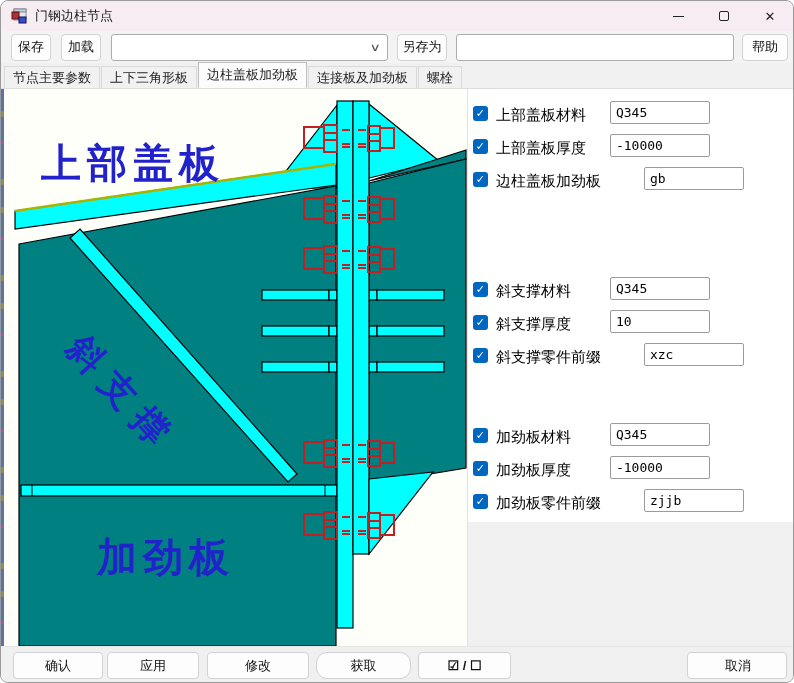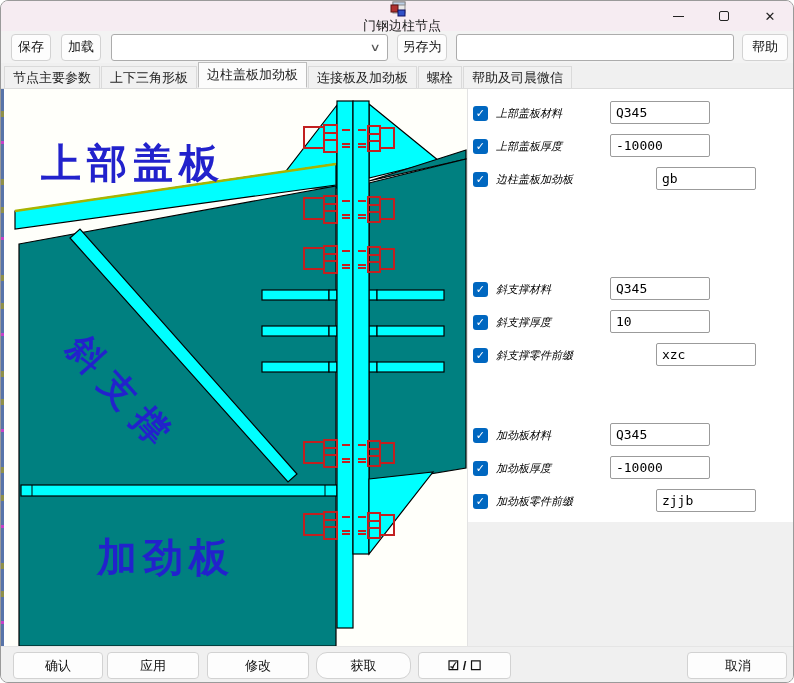--- a/index.html
+++ b/index.html
@@ -6,21 +6,21 @@
   *{box-sizing:border-box;}
   body{font-family:"Liberation Sans","DejaVu Sans",sans-serif;}
   .window{
     position:relative;width:794px;height:683px;
     border:1px solid #9a9a9a;border-radius:8px;overflow:hidden;
     background:#f0f0f0;
   }
   
   .titlebar{
     height:30px;background:#f6ecf2;display:flex;align-items:center;
-    padding-left:10px;position:relative;flex-direction:column;
+    padding-left:10px;position:relative;
   }
   .app-icon{width:16px;height:16px;margin-right:8px;flex:0 0 auto;}
   .title-text{font-size:13px;color:#1a1a1a;}
   .win-controls{position:absolute;right:0;top:0;height:30px;display:flex;}
   .win-btn{width:46px;height:30px;display:flex;align-items:center;justify-content:center;
     font-size:13px;color:#222;cursor:default;}
   .max-box{width:10px;height:10px;border:1px solid #222;border-radius:2px;display:inline-block;}
   .min-line{width:11px;height:0;border-top:1px solid #222;display:inline-block;}
   
   .toolbar{height:32px;background:#f3f3f3;display:flex;align-items:center;}
@@ -70,25 +70,25 @@
   .teal{fill:#008080;stroke:#000;stroke-width:1.2;}
   .cyan{fill:#00ffff;stroke:#000;stroke-width:1.2;}
   .bolt{fill:none;stroke:#c22020;stroke-width:2;}
   .dlab{font-family:"DejaVu Serif","Liberation Serif",serif;font-weight:bold;fill:#2222cc;}
   
   .form-group{position:absolute;left:0;width:328px;}
   .form-row{position:absolute;left:0;height:24px;width:328px;}
   .checkbox{position:absolute;left:5px;top:3px;width:15px;height:15px;background:#0067c0;
     border-radius:3px;display:flex;align-items:center;justify-content:center;}
   .checkmark{color:#fff;font-size:11px;line-height:1;}
-  .row-label{position:absolute;left:28px;top:3px;font-size:11px;color:#000;white-space:nowrap;font-style:italic;}
+  .row-label{position:absolute;left:28px;top:3px;font-size:15px;color:#000;white-space:nowrap;}
   .row-input{position:absolute;left:142px;top:-2px;width:100px;height:23px;background:#fff;
     border:1px solid #9b9b9b;border-radius:2px;font-family:"DejaVu Sans Mono",monospace;
     font-size:13px;padding:0 5px;color:#000;}
-  .row-input.indent{left:176px;margin-left:12px;}
+  .row-input.indent{left:176px;}
   
   .footer{height:38px;background:#f0f0f0;position:relative;border-top:1px solid #e5e5e5;}
   .ft-btn{position:absolute;top:5px;height:27px;background:#fdfdfd;border:1px solid #d2d2d2;
     border-radius:4px;font-size:13px;color:#111;display:flex;align-items:center;justify-content:center;}
   .ft-confirm{left:12px;width:90px;}
   .ft-apply{left:106px;width:92px;text-align:right;}
   .ft-modify{left:206px;width:102px;}
   .ft-fetch{left:315px;width:95px;border-radius:11px;}
   .ft-toggle{left:417px;width:93px;font-weight:bold;}
   .ft-cancel{left:686px;width:100px;padding-left:8px;}
@@ -130,21 +130,20 @@
     <input class="name-input" value="" style="">
     <button class="tb-btn btn-help">帮助</button>
   </div>
 
   <div class="tabbar" id="tabbar">
       <div class="tab">节点主要参数</div>
       <div class="tab">上下三角形板</div>
       <div class="tab active">边柱盖板加劲板</div>
       <div class="tab">连接板及加劲板</div>
       <div class="tab">螺栓</div>
-      <div class="tab">帮助及司晨微信</div>
     </div>
 
   <div class="content">
     <div class="edge-strip"></div>
 
     <div class="drawing">
       <svg width="462" height="557" viewBox="0 0 462 557">
         <defs>
           <g id="boltg">
             <rect x="-48" y="-11" width="20" height="21"></rect>

